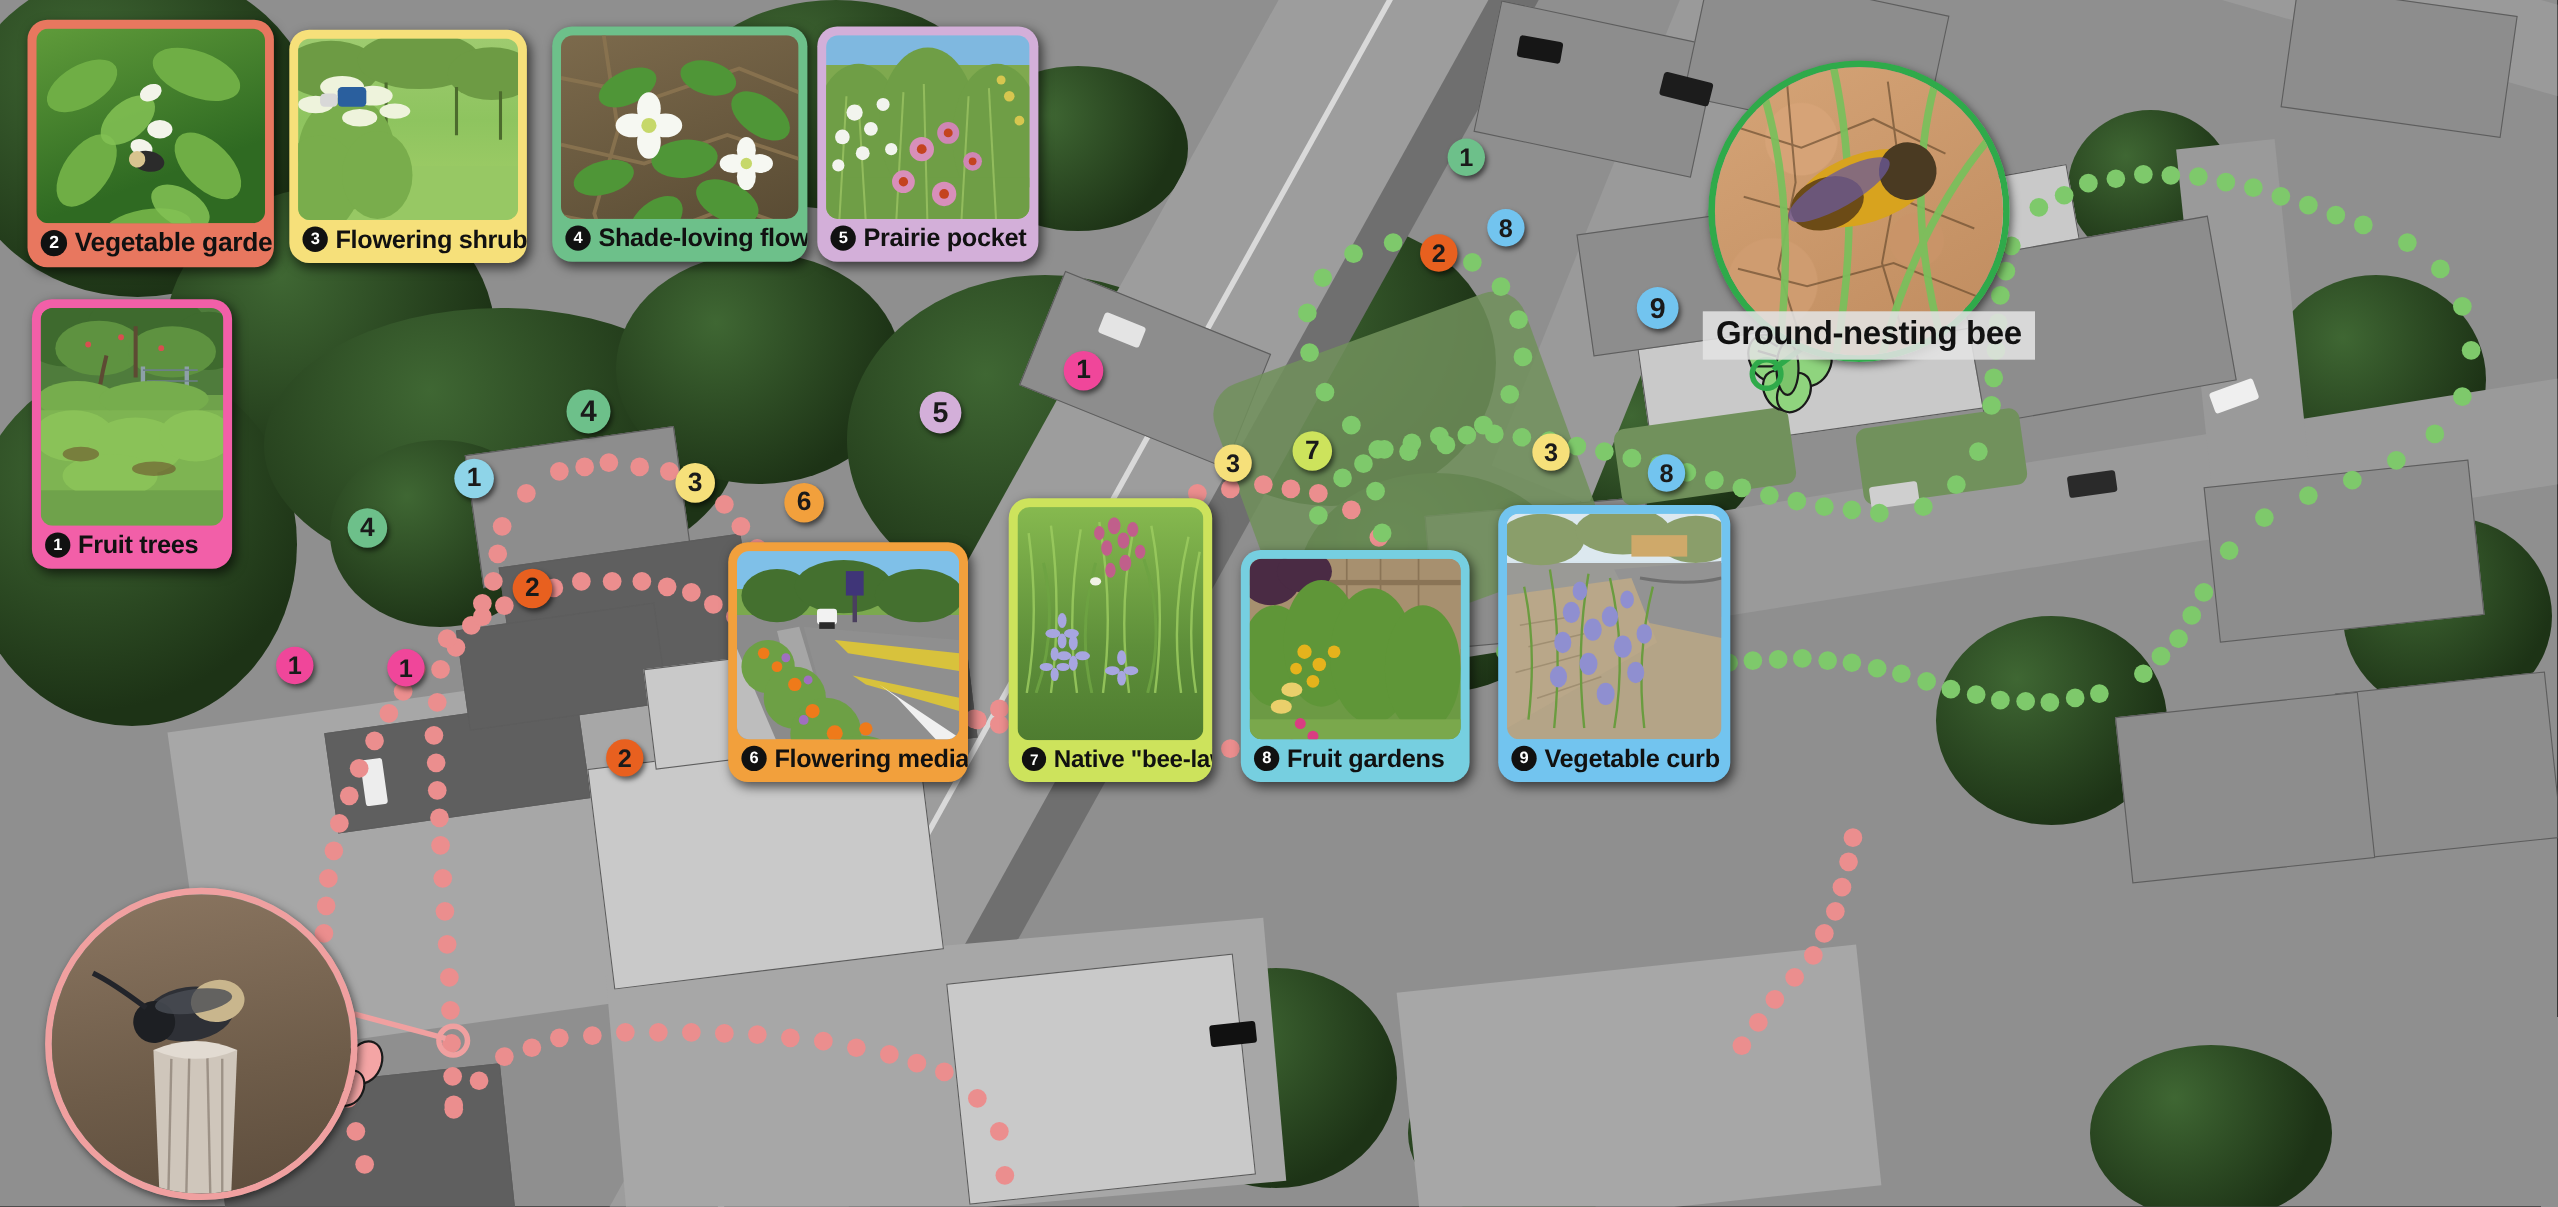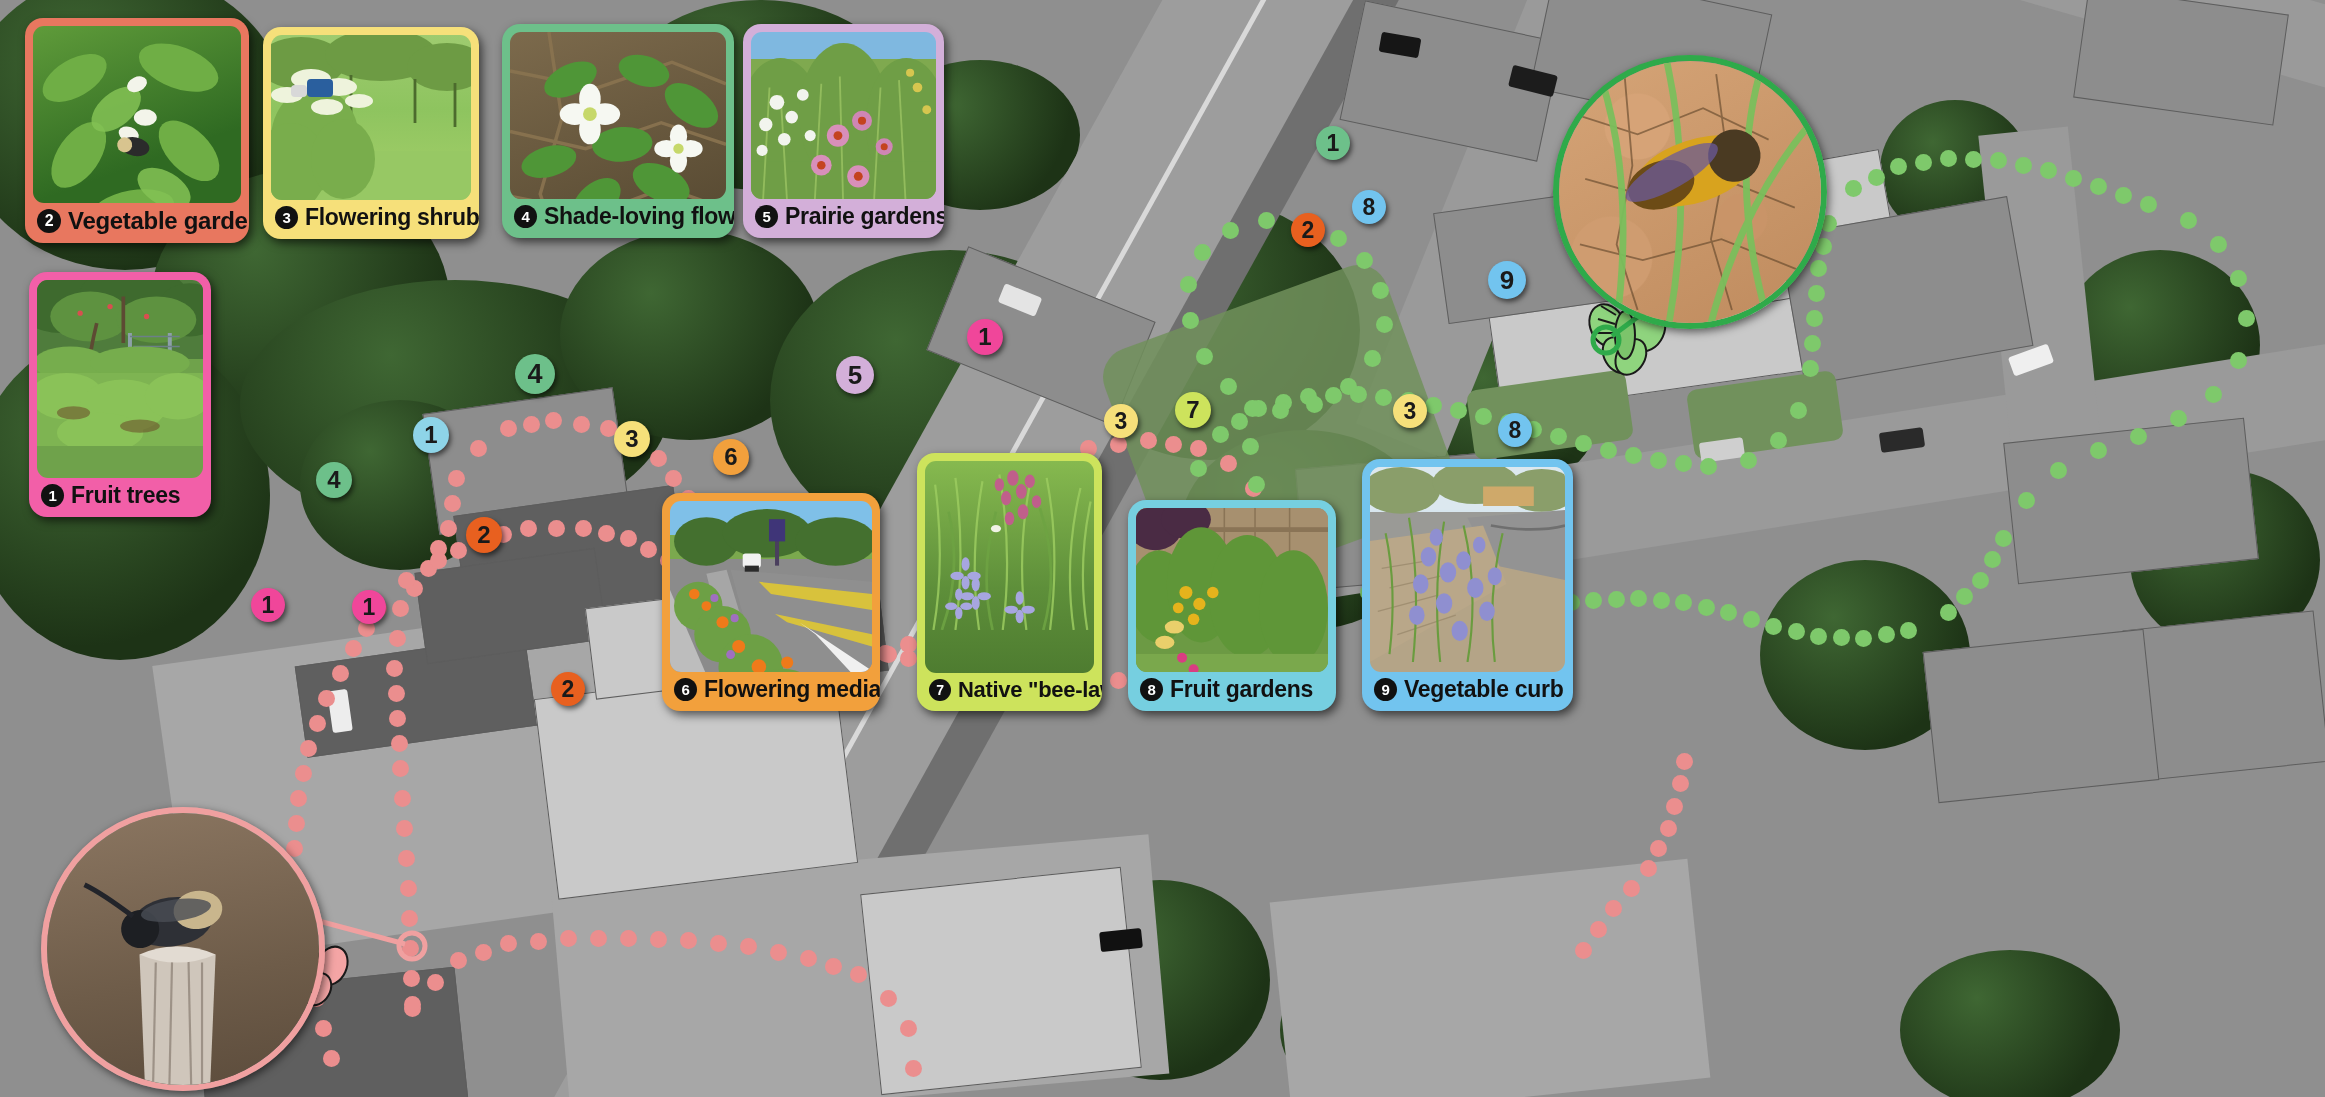--- a/index.html
+++ b/index.html
@@ -510,20 +510,23 @@
           <path d="M95 25 Q70 55 58 100"></path>
       </g>
       <g transform="translate(52,42) rotate(-18)">
         <ellipse cx="0" cy="0" rx="24" ry="12" fill="#d8a31e"></ellipse>
         <ellipse cx="-14" cy="1" rx="13" ry="9" fill="#6c4b16"></ellipse>
         <ellipse cx="16" cy="-1" rx="10" ry="10" fill="#4a3a22"></ellipse>
         <ellipse cx="-8" cy="-4" rx="20" ry="6" fill="#6b5a9b" opacity=".75" transform="rotate(-12)"></ellipse>
       </g>
     </svg>
   </div>
+  <div class="beelabel" style="left:1548px;top:283px;font-size:30px;">
+    <span>Ground-nesting bee</span>
+  </div>
 
   <div class="beecircle" style="left:41px;top:807px;width:272px;height:272px;border:6px solid #f0a0a0;">
     <div class="sc" style="background:linear-gradient(170deg,#8b7661,#6e5c49 60%,#5c4c3c);"></div>
     <svg class="sc" viewBox="0 0 100 100" preserveAspectRatio="none">
       <path d="M34 52 L62 52 L60 100 L36 100 Z" fill="#cfc6bb"></path>
       <g stroke="#9d9287" stroke-width=".8">
         <path d="M40 55 L39 100"></path>
           <path d="M46 53 L45 100"></path>
           <path d="M52 53 L53 100"></path>
           <path d="M57 55 L57 100"></path>
@@ -704,21 +707,21 @@
         </g>
         <g fill="#d6c64f">
             <circle cx="90" cy="30" r="2.6"></circle>
             <circle cx="95" cy="42" r="2.4"></circle>
             <circle cx="86" cy="22" r="2.2"></circle>
           </g>
       </svg>
     </div>
     <div class="cap" style="font-size:23px;">
       <span class="num" style="width:23px;height:23px;font-size:15px;">5</span>
-      <span>Prairie gardens</span>
+      <span>Prairie pocket</span>
     </div>
   </div>
 
   <div class="card" style="left:29px;top:272px;width:182px;height:245px;background:#f25fa8;">
     <div class="photo">
       <div class="sc" style="background:linear-gradient(180deg,#4f7c3c 0 40%,#6fa24b 40% 100%);"></div>
       <svg class="sc" viewBox="0 0 100 100" preserveAspectRatio="none">
         <g fill="#3e6a2e">
             <ellipse cx="14" cy="14" rx="26" ry="18"></ellipse>
             <ellipse cx="58" cy="8" rx="32" ry="16"></ellipse>

